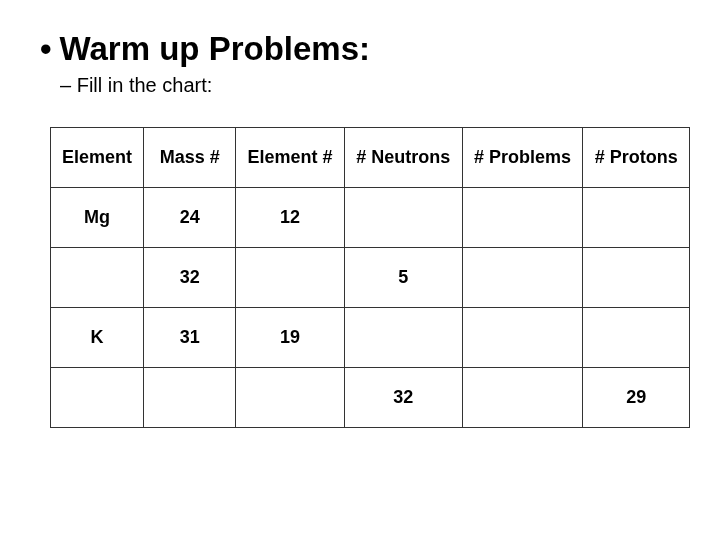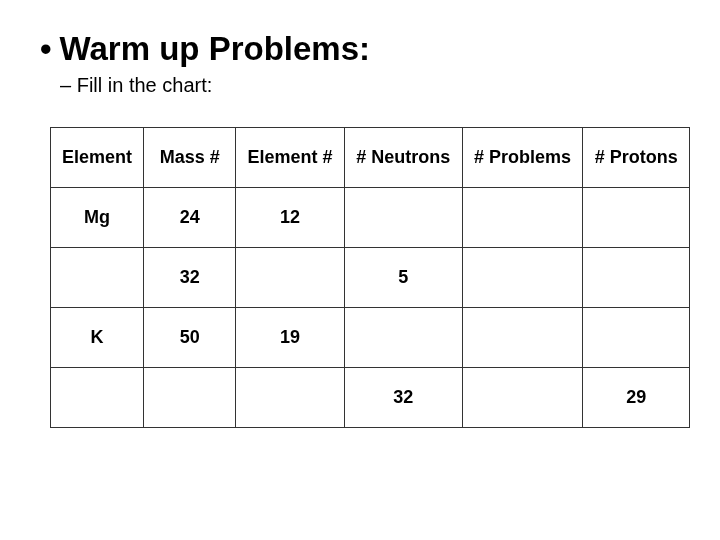--- a/index.html
+++ b/index.html
@@ -96,21 +96,21 @@
         <tr>
           <td></td>
           <td>32</td>
           <td></td>
           <td>5</td>
           <td></td>
           <td></td>
         </tr>
         <tr>
           <td>K</td>
-          <td>50</td>
+          <td>31</td>
           <td>19</td>
           <td></td>
           <td></td>
           <td></td>
         </tr>
         <tr>
           <td></td>
           <td></td>
           <td></td>
           <td>32</td>

